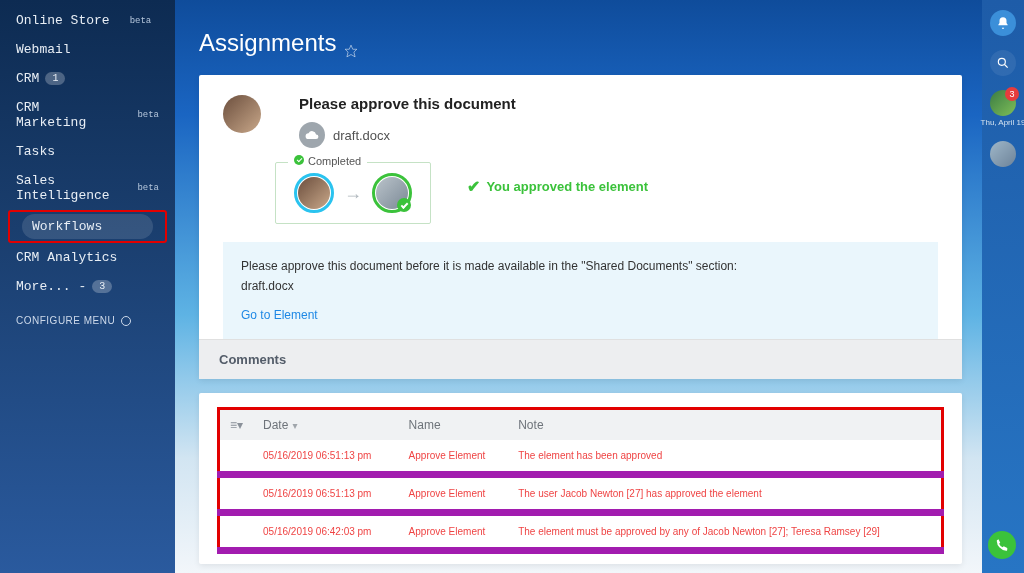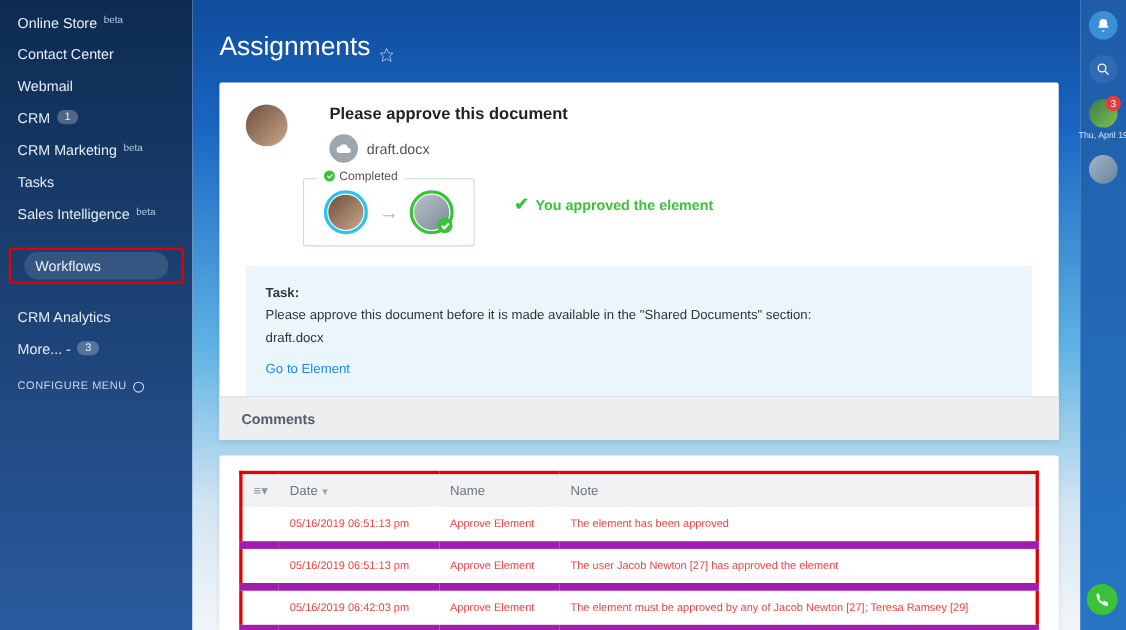--- a/index.html
+++ b/index.html
@@ -1,23 +1,23 @@
 <!DOCTYPE html>
 <html><head>
 <meta charset="utf-8">
 <style>
 * { margin: 0; padding: 0; box-sizing: border-box; }
 body { font-family: "Helvetica Neue", Arial, sans-serif; font-size: 13px; color: #333; background: #fff; overflow: hidden; }
 .app { display: flex; width: 1024px; height: 573px; position: relative; }
 .sidebar { width: 175px; background: linear-gradient(180deg, #0d2b52 0%, #1a3e6e 40%, #2a5a9e 100%); color: #fff; padding: 6px 0; overflow-y: auto; }
-.sidebar .nav-item { display: flex; align-items: flex-start; padding: 7px 16px; font-size: 13px; cursor: pointer; color: #e8eef5; }
+.sidebar .nav-item { display: flex; align-items: center; padding: 7px 16px; font-size: 13px; cursor: pointer; color: #e8eef5; font-family: Liberation Mono, monospace; }
 .sidebar .nav-item.active { background: rgba(255,255,255,0.12); border-radius: 14px; margin: 0 10px; padding: 5px 10px; }
-.sidebar .badge-beta { font-size: 9px; color: #b5c6db; margin-left: 6px; }
+.sidebar .badge-beta { font-size: 9px; color: #b5c6db; margin-left: 20px; }
 .sidebar .badge-count { background: rgba(255,255,255,0.25); border-radius: 9px; padding: 1px 7px; font-size: 10px; margin-left: 6px; }
-.red-box-sidebar { border: 2px solid #e20000; border-radius: 3px; margin: 16px 8px; padding: 2px; }
+.red-box-sidebar { border: 2px solid #e20000; border-radius: 3px; margin: 0 8px; padding: 2px; }
 .configure { font-size: 10px; color: #cdd9ea; padding: 14px 16px; letter-spacing: 0.5px; display: flex; align-items: center; }
 .gear-mini { width: 10px; height: 10px; border: 1px solid #cdd9ea; border-radius: 50%; margin-left: 6px; }
 
 .main { flex: 1; background: linear-gradient(180deg, #0f4c9b 0%, #1a65c2 20%, #5eb3e4 55%, #d2e5f2 80%, #f2f6fa 100%); padding: 0 20px 18px 24px; overflow-y: auto; }
 .top-tabs { display: flex; gap: 36px; padding: 0 8px 0 8px; color: rgba(255,255,255,0.7); font-size: 12px; border-bottom: 1px solid rgba(255,255,255,0); margin-top: -4px; }
 .top-tabs span { padding: 4px 0; }
 .page-title { color: #fff; font-size: 24px; font-weight: 300; padding: 10px 0 18px 0; display: flex; align-items: center; }
 .star-outline { width: 14px; height: 14px; margin-left: 8px; }
 .star-outline svg { width: 14px; height: 14px; }
 
@@ -79,23 +79,20 @@
 </head>
 <body>
 
 <div class="app">
   <div class="sidebar">
     <div class="nav-item">
         <span>Online Store</span>
         <span class="badge-beta">beta</span>
       </div>
     <div class="nav-item">
-        <span>Contact Center</span>
-      </div>
-    <div class="nav-item">
         <span>Webmail</span>
       </div>
     <div class="nav-item">
         <span>CRM</span>
         <span class="badge-count">1</span>
       </div>
     <div class="nav-item">
         <span>CRM Marketing</span>
         <span class="badge-beta">beta</span>
       </div>
@@ -168,21 +165,20 @@
               <span class="badge-check"></span>
             </div>
         </div>
         <div class="approved-msg">
             <span class="check-lg">✔</span>
             <span>You approved the element</span>
           </div>
       </div>
 
       <div class="task-box">
-        <div class="label">Task:</div>
         <div>Please approve this document before it is made available in the "Shared Documents" section:</div>
         <div>draft.docx</div>
         <div class="link">Go to Element</div>
       </div>
 
       <div class="tabs-row">
         <div class="tab">Comments</div>
       </div>
     </div>
 

